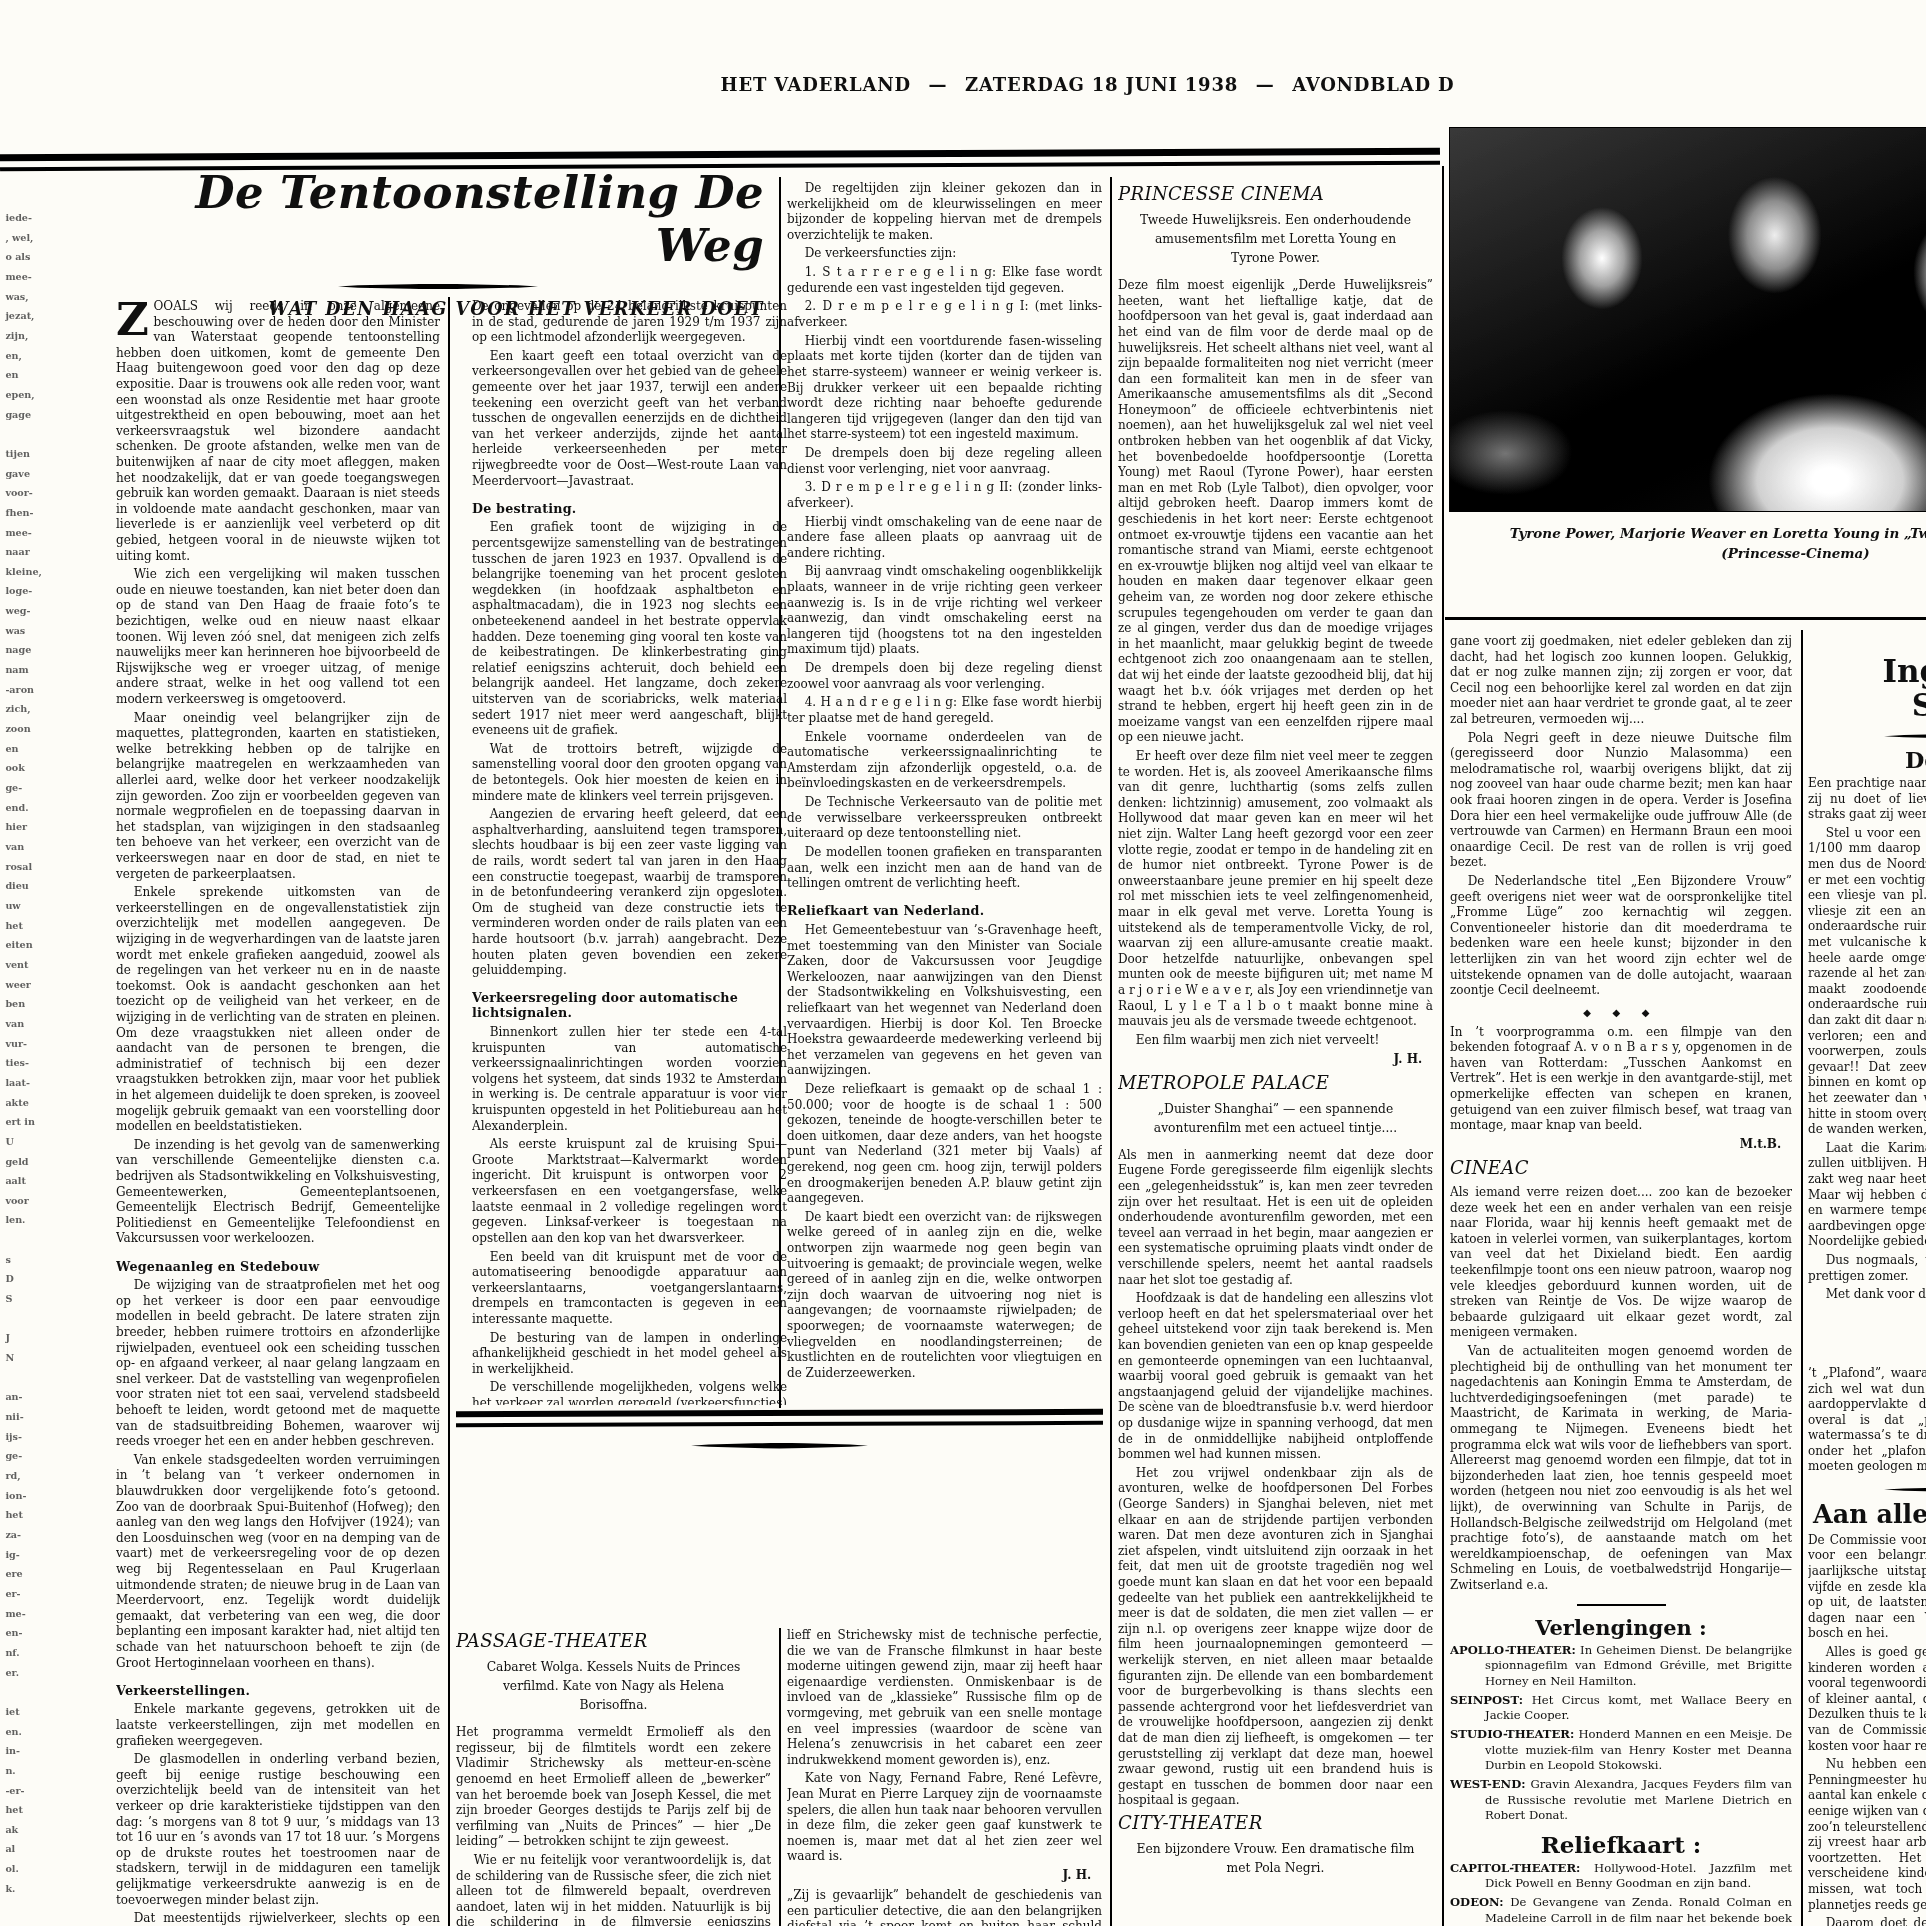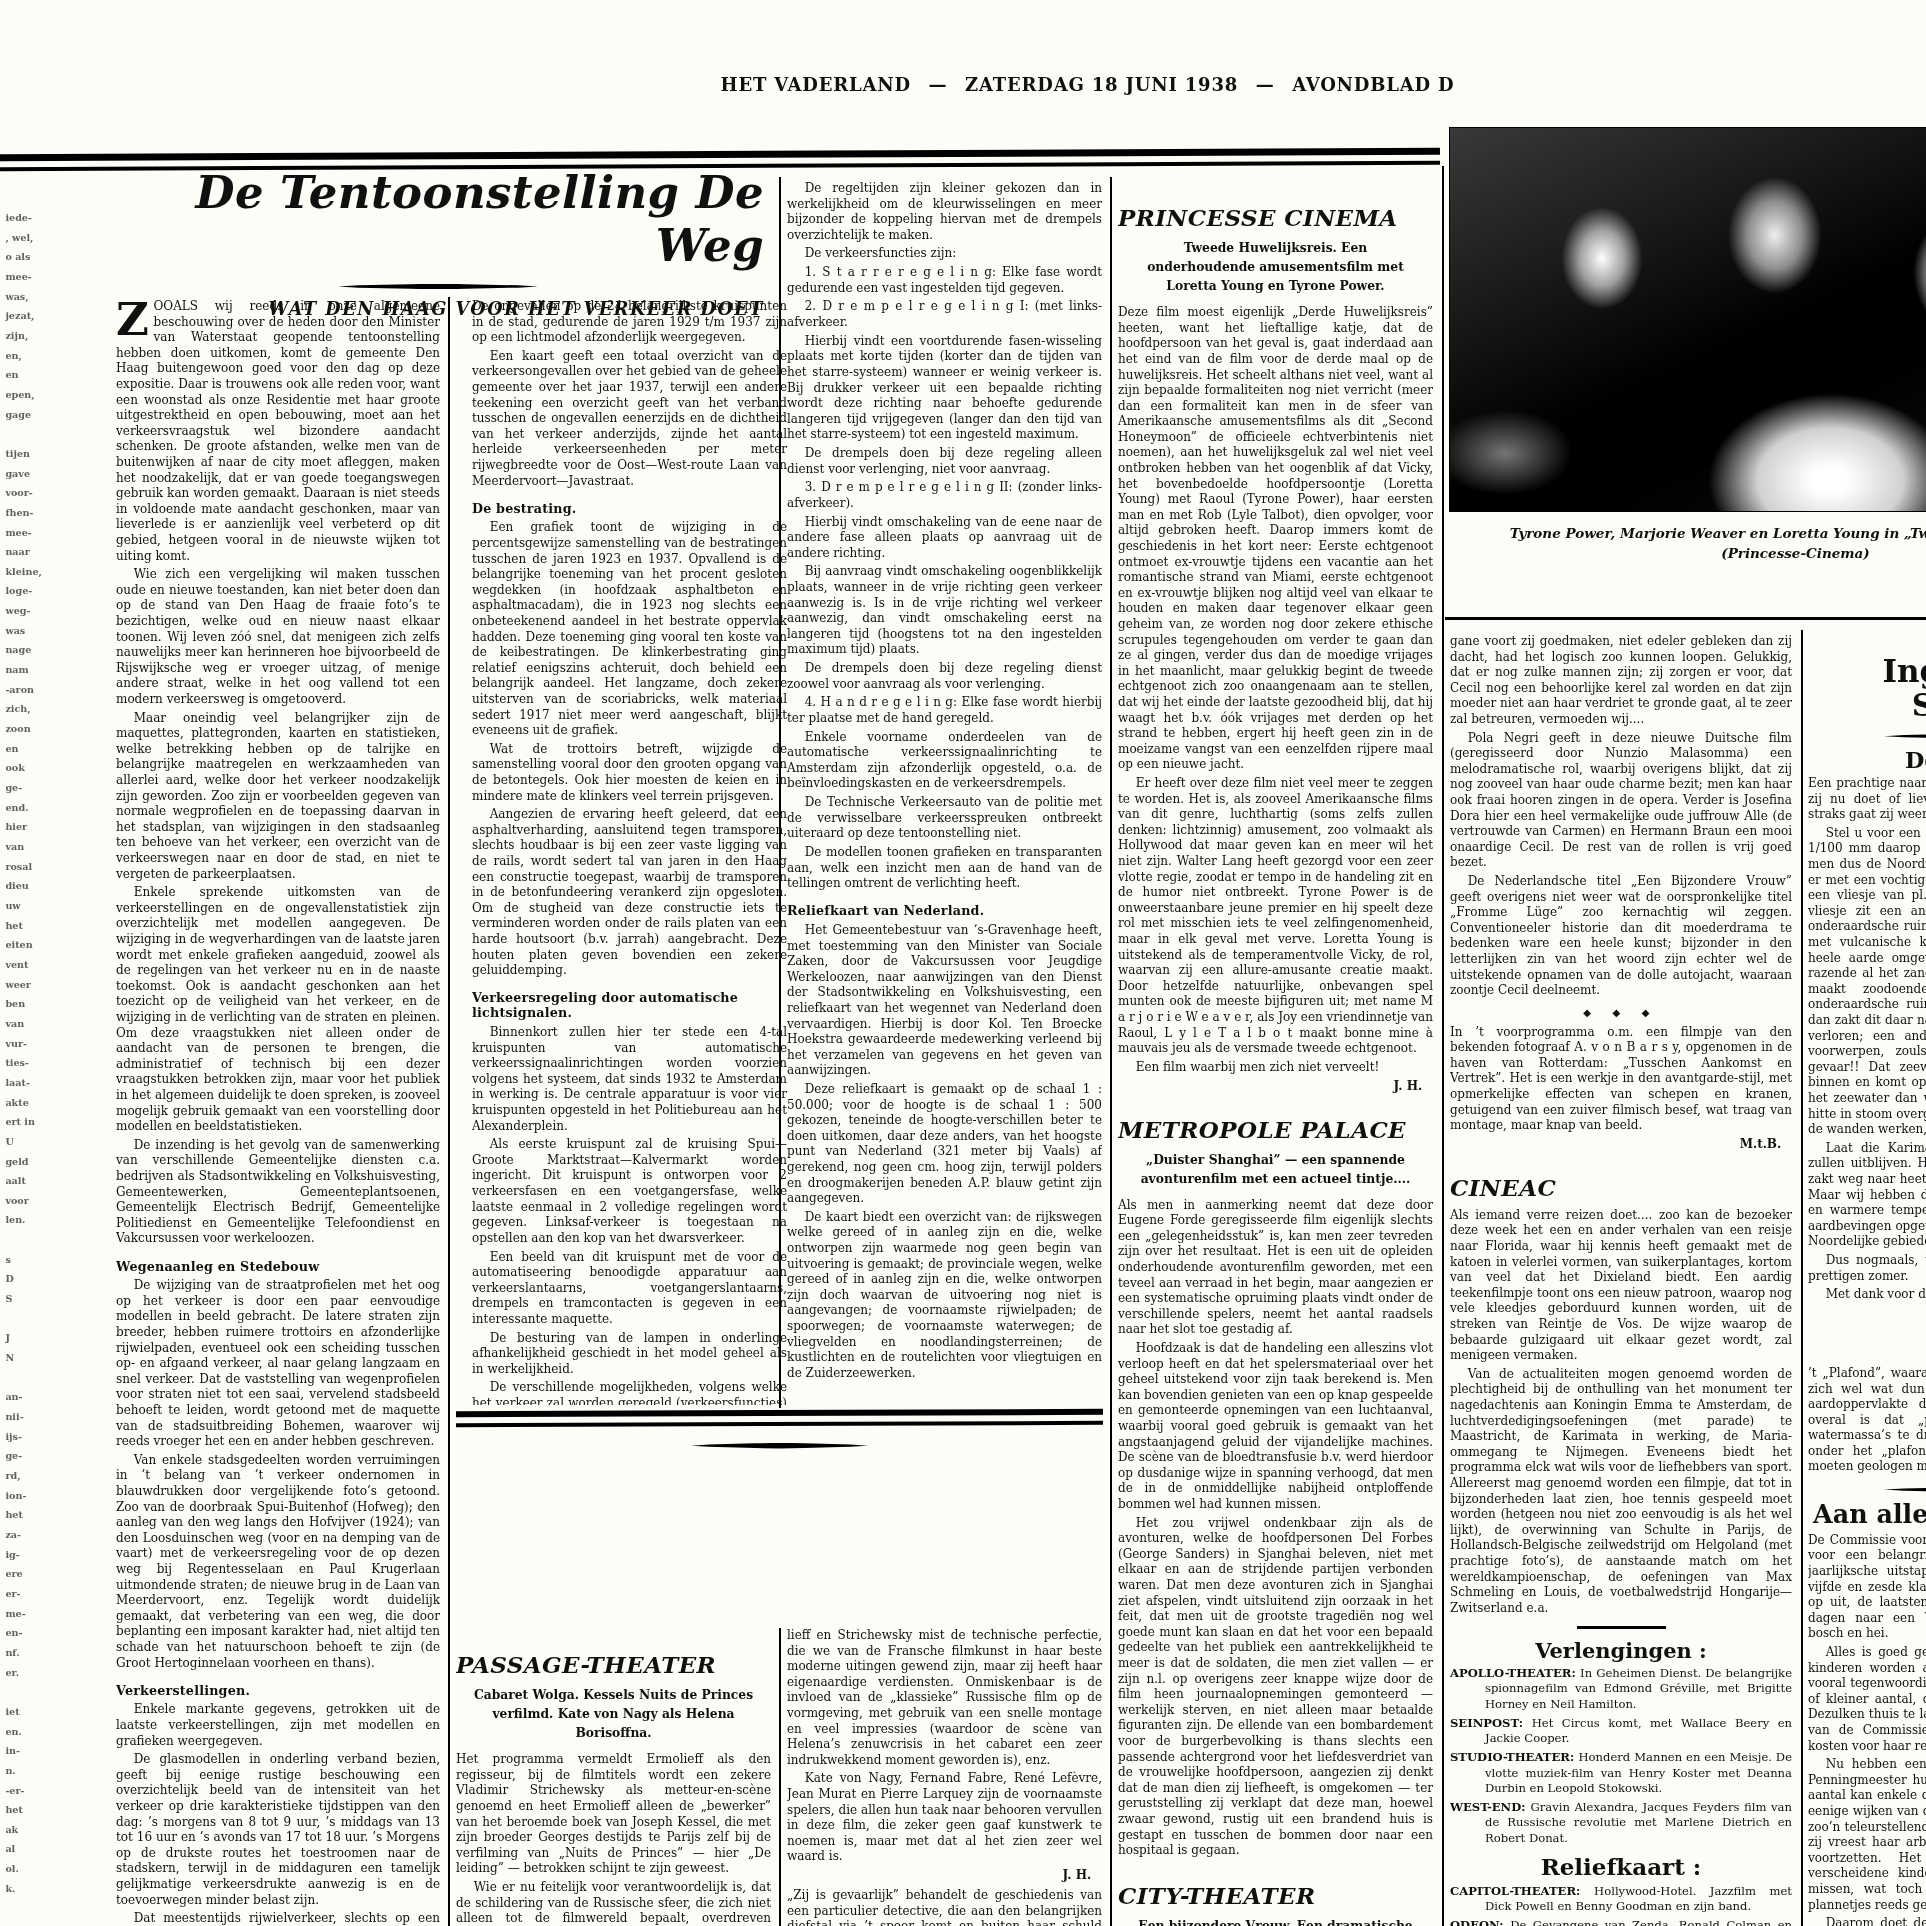--- a/index.html
+++ b/index.html
@@ -28,22 +28,22 @@
   .art-title{font-style:italic; font-weight:bold; font-size:45px; margin:0; letter-spacing:0.4px;}
   .art-sub{font-style:italic; font-weight:bold; font-size:17.7px; margin:3.9px 0 0; letter-spacing:1.5px;}
   .ornament{width:200px;height:5.8px;margin:11.6px auto 8.5px;background:#000;
     clip-path:polygon(0% 50%,10% 30%,36% 10%,50% 0%,64% 10%,90% 30%,100% 50%,90% 70%,64% 90%,50% 100%,36% 90%,10% 70%);}
   
   .col{position:absolute; overflow:hidden;}
   .para{font-size:12px; line-height:1.30; text-align:justify; text-indent:17.7px; margin:0 0 3.1px;}
   .para.first{text-indent:0;}
   .dropcap{float:left; font-weight:bold; font-size:45px; line-height:.8; padding:3.1px 4.6px 0 0;}
   .subhead{font-size:12.7px; font-weight:bold; margin:11.6px 0 4.6px; letter-spacing:0.2px;}
-  .theater-head{font-style:italic; font-weight:bold; font-size:23px; margin:23px 0 7px; letter-spacing:0.4px;}
-  .lead{font-weight:bold; font-size:12.3px; line-height:1.55; text-align:center; width:90%; margin:1.5px auto 10px; text-indent:0;}
+  .theater-head{font-style:italic; font-weight:normal; font-size:18px; margin:2px 0 7px; letter-spacing:0.4px;}
+  .lead{font-weight:normal; font-size:12.3px; line-height:1.55; text-align:center; width:90%; margin:1.5px auto 10px; text-indent:0;}
   .bighead{font-weight:bold; text-align:center; margin:8.5px 0 3.9px; line-height:1.1;}
   .stars{text-align:center; font-size:10px; letter-spacing:9.2px; margin:7.7px 0 7px;}
   .sig{text-align:right; font-weight:bold; font-size:12px; padding-right:10.8px; margin:0.8px 0 6.2px; text-indent:0;}
   .venue{font-size:11.6px; line-height:1.32; text-align:justify; margin:0 0 3.9px; padding-left:35px; text-indent:-35px;}
   .venue-name{font-weight:bold;}
   .hrule-small{width:89px;height:2.7px;background:#000;margin:10px auto;}
   
   .banner{position:absolute; left:456px; top:1410px; width:647px; text-align:center;}
   .banner .r1{height:5.8px;background:#000;transform:rotate(-0.2deg);}
   .banner .r2{height:3.5px;background:#000;margin-top:5.8px;transform:rotate(-0.2deg);}

